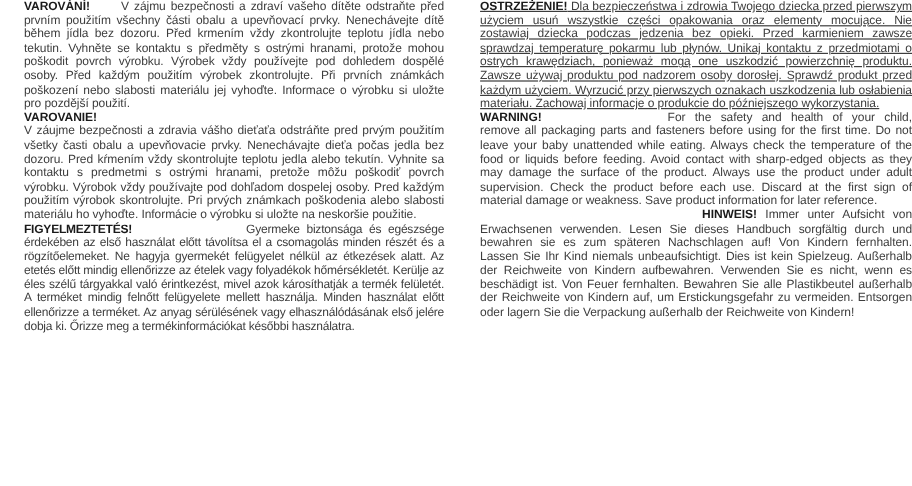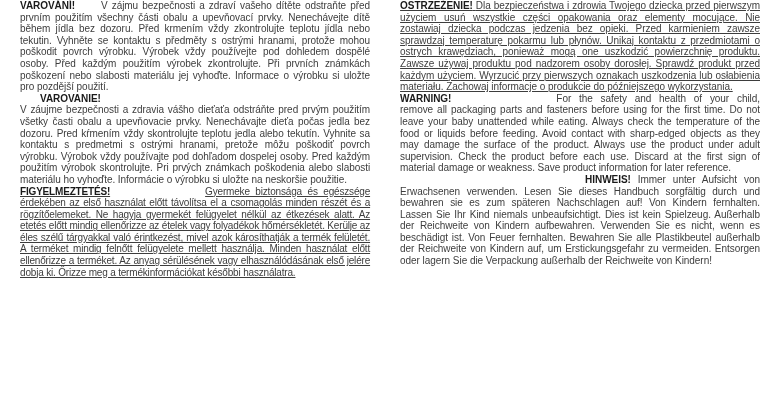--- a/index.html
+++ b/index.html
@@ -25,32 +25,31 @@
     line-height: 11.6px;
     color: #3d3d3d;
     text-align: justify;
     letter-spacing: -0.05px;
   }
   .col-left  { width: 356px; }
   .col-right { width: 366px; margin-left: 30px; }
   p.sec { margin: 0; }
   .sec-czech     { margin-top: -2px; }
   .sec-slovak    { margin-top: 30px; }
-  .sec-hungarian { margin-top: 32px; letter-spacing: -0.18px; text-decoration: underline; }
+  .sec-hungarian { margin-top: 32px; letter-spacing: -0.18px; }
   .sec-polish    { margin-top: 2px; text-decoration: underline; }
   .sec-english   { margin-top: 28px; }
   .sec-german    { margin-top: 32px; text-indent: 185px; }
   .h {
     font-weight: bold;
     color: #1a1a1a;
   }
   .sec-slovak .h {
     display: block;
     text-align: left;
-    margin-left: 20px;
   }
   .sp {
     display: inline-block;
     height: 1px;
     vertical-align: baseline;
   }
   .sp-cz { width: 26px; }
   .sp-hu { width: 95px; }
   .sp-en { width: 105px; }
 </style>

